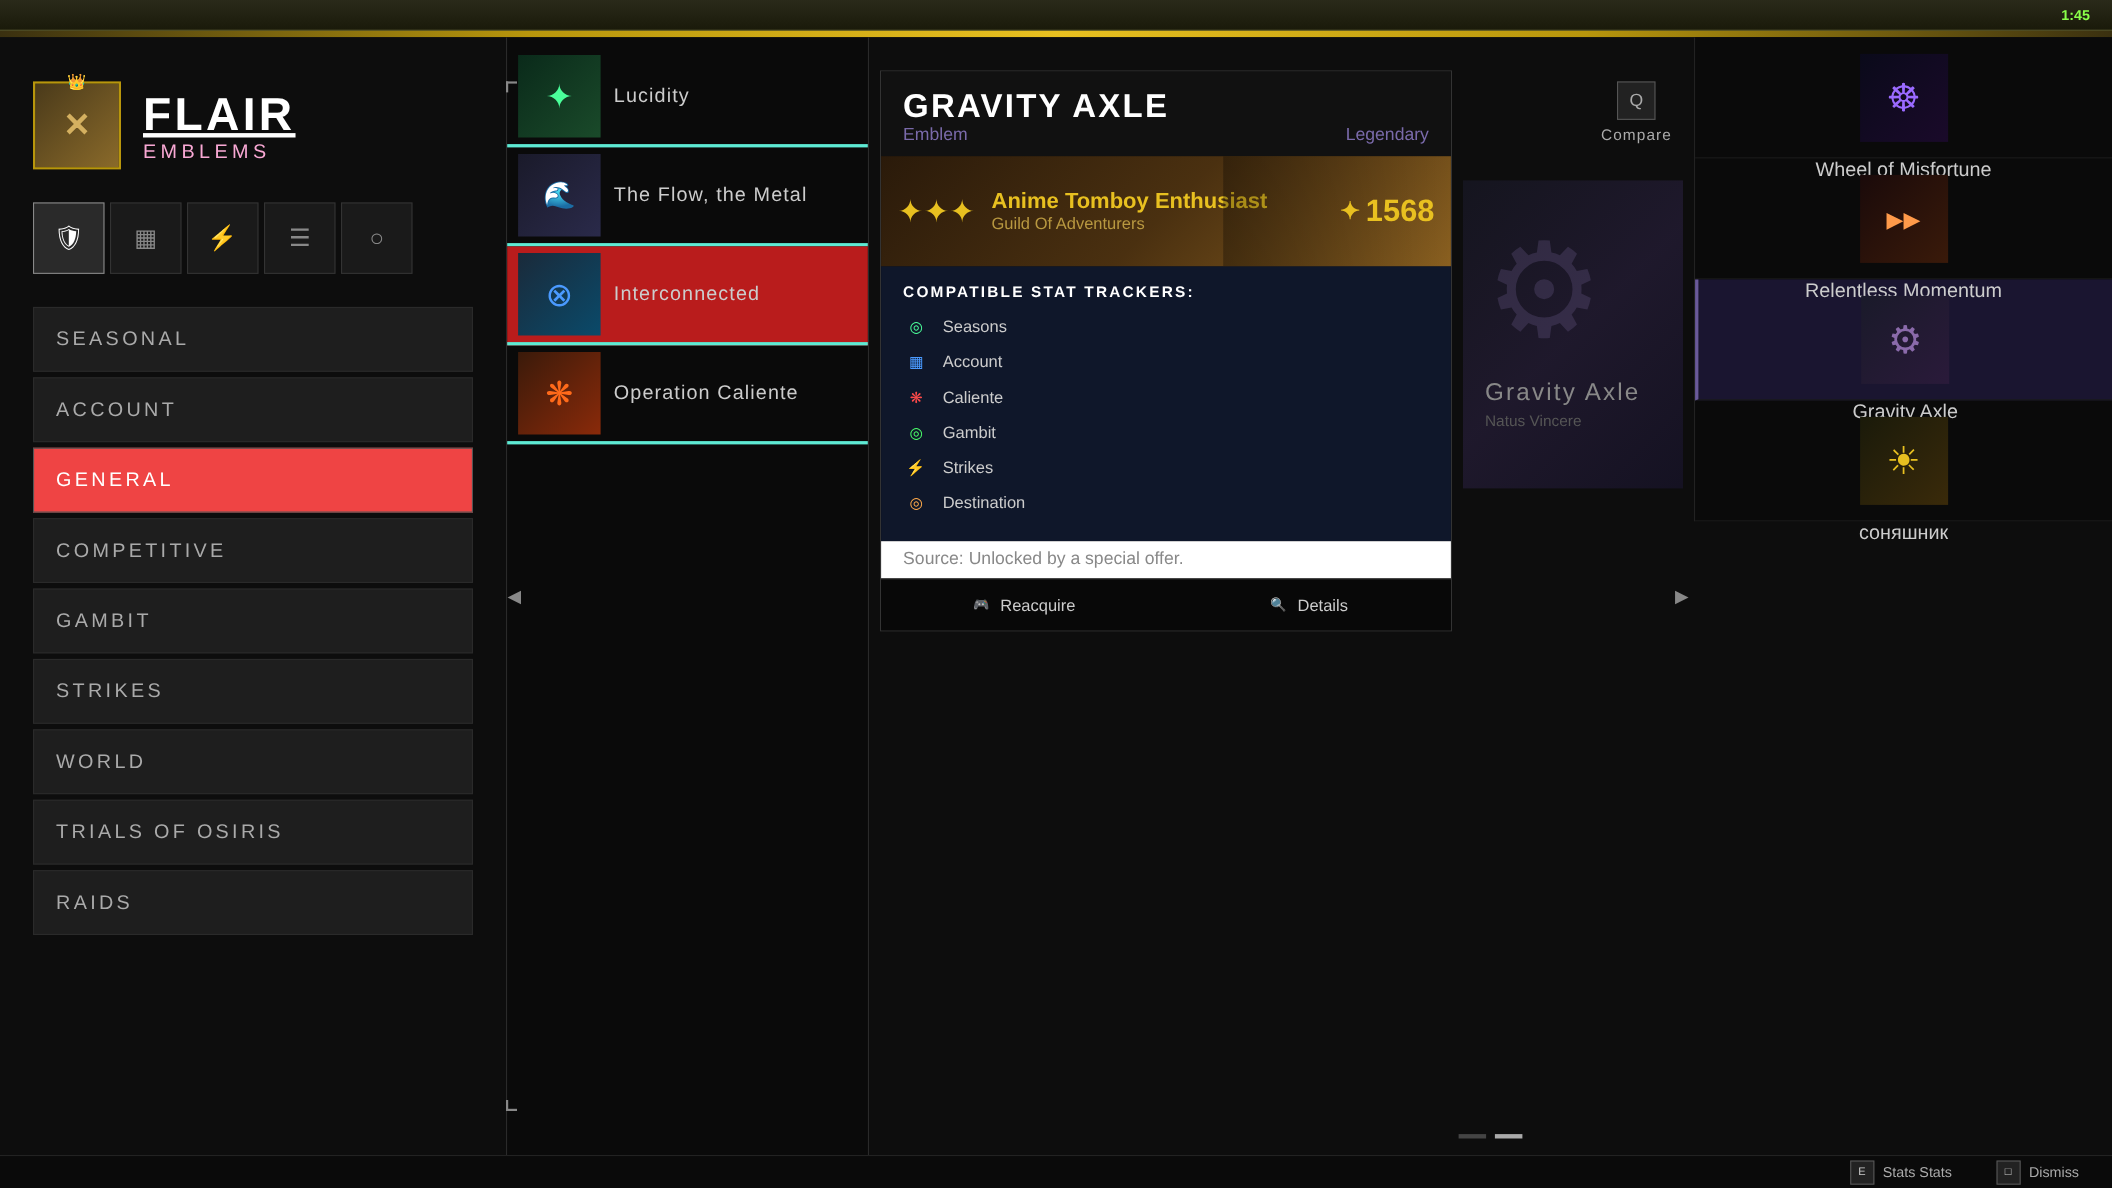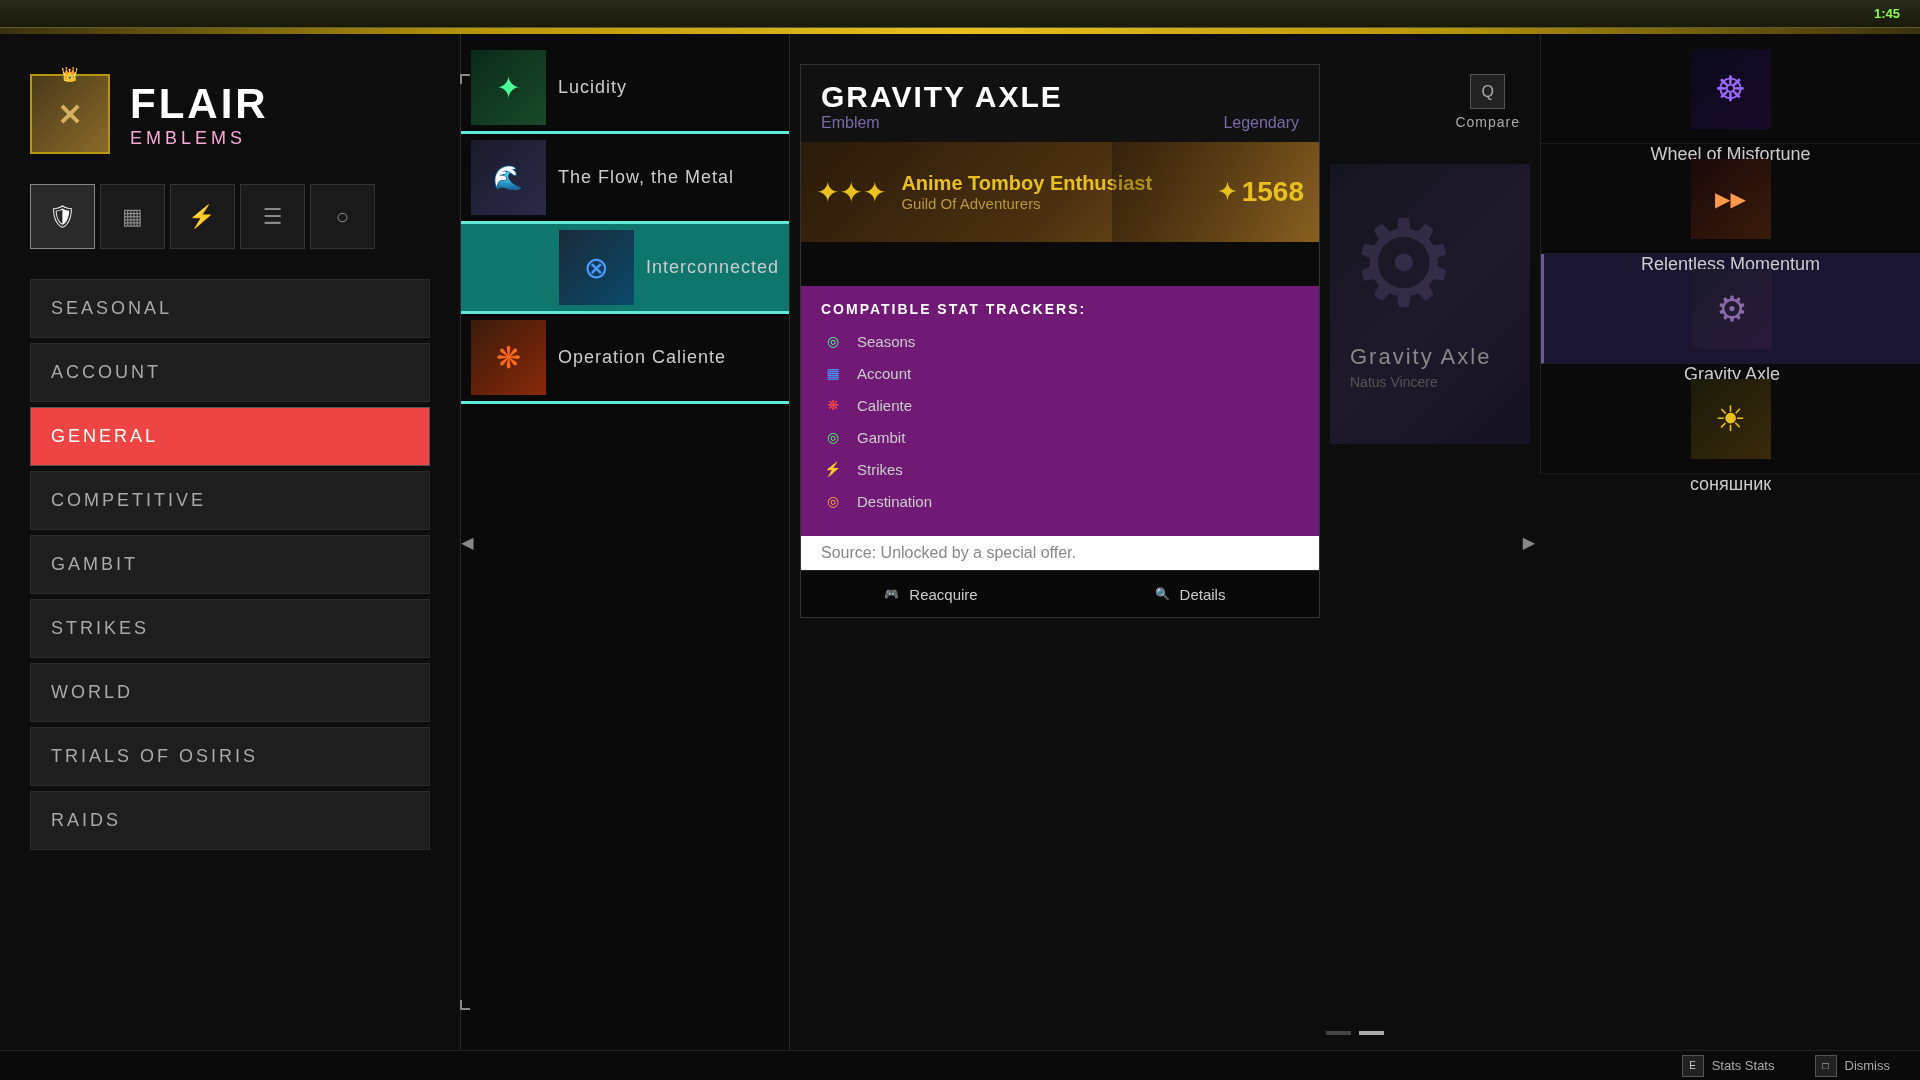--- a/index.html
+++ b/index.html
@@ -87,20 +87,21 @@
       color: #e8c020;
       font-size: 14px;
     }
 
     .header-text h1 {
       font-size: 42px;
       font-weight: bold;
       color: #ffffff;
       letter-spacing: 3px;
       text-transform: uppercase;
+      text-decoration: underline;
     }
     .header-text p {
       font-size: 18px;
       color: #f9a8d4;
       letter-spacing: 4px;
       text-transform: uppercase;
     }
 
     
     .icon-tabs {
@@ -193,22 +194,21 @@
     .emblem-list-item {
       display: flex;
       align-items: center;
       padding: 5px 10px;
       gap: 12px;
       cursor: pointer;
       border-bottom: 3px solid #5eead4;
       height: 90px;
     }
     .emblem-list-item.selected {
-      background: #0f766e;
-      justify-content: flex-end;
+      background: #b91c1c;
     }
 
     .emblem-thumb {
       width: 75px;
       height: 75px;
       flex-shrink: 0;
       overflow: hidden;
       position: relative;
     }
 
@@ -362,22 +362,21 @@
       z-index: 1;
     }
     .banner-power-icon {
       font-size: 22px;
       color: #e8c020;
     }
 
     
     .stat-trackers {
       padding: 15px 20px;
-      background: #701a75;
-      margin-top: 44px;
+      background: #0f172a;
     }
     .stat-trackers-title {
       font-size: 14px;
       font-weight: bold;
       color: #fff;
       letter-spacing: 2px;
       margin-bottom: 12px;
     }
     .tracker-item {
       display: flex;

